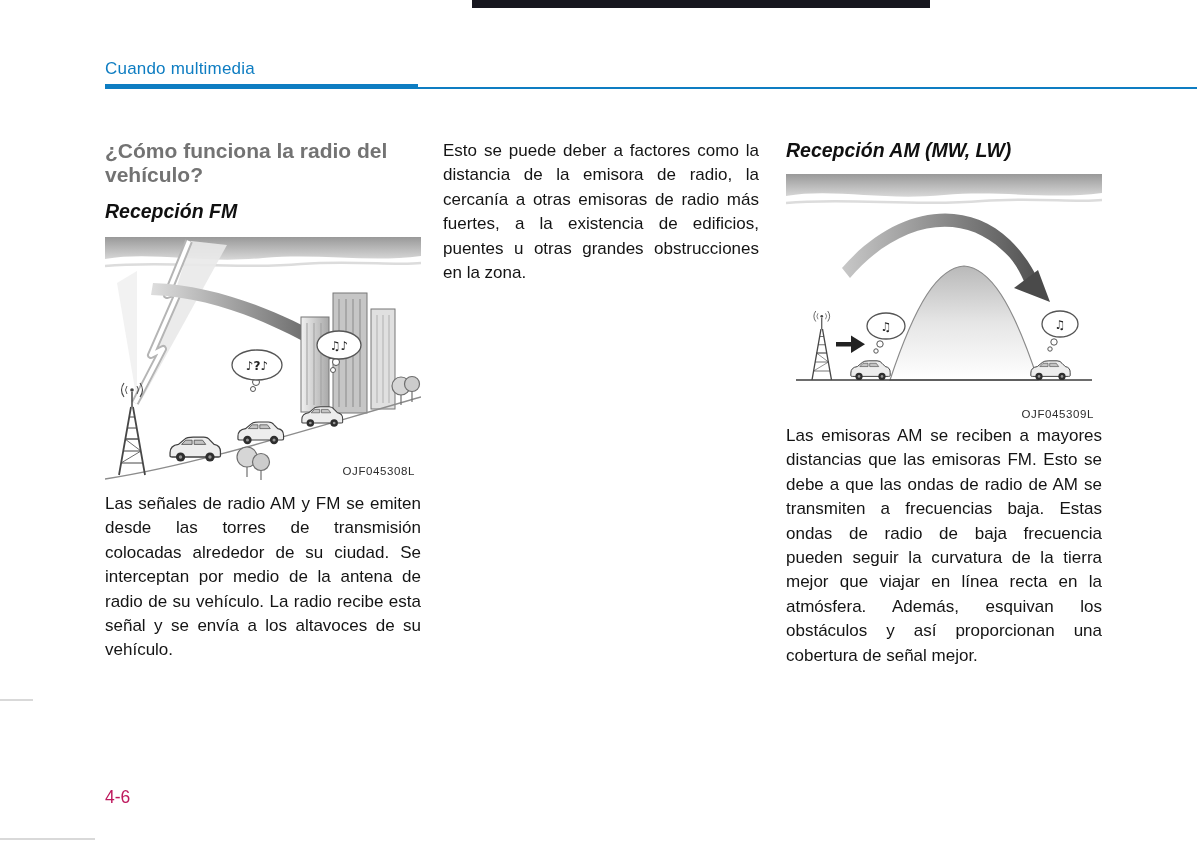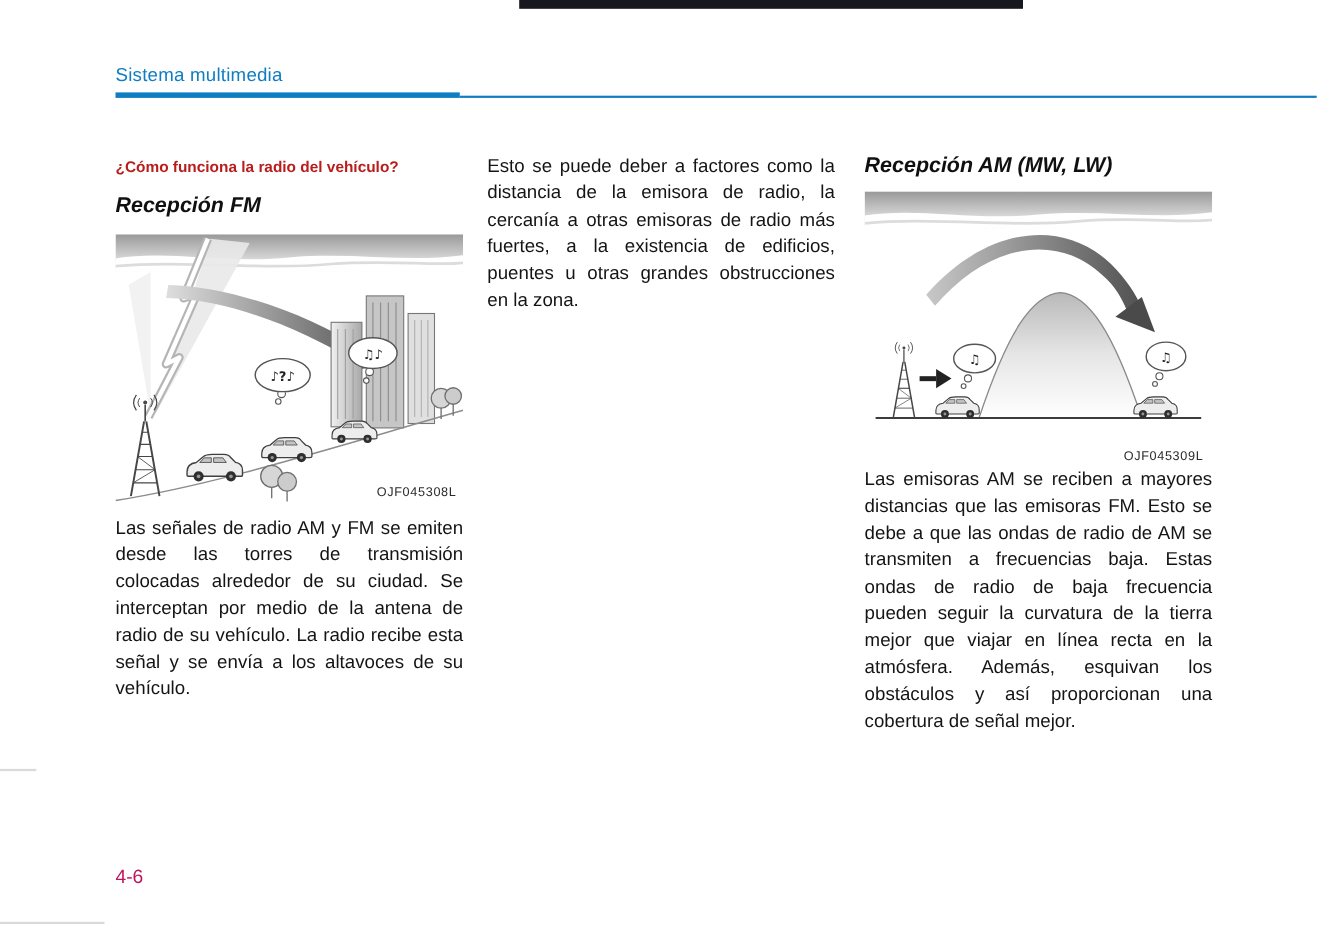--- a/index.html
+++ b/index.html
@@ -7,21 +7,21 @@
   .page {
     position:relative; width:1200px; height:861px; background:#ffffff;
     font-family:"Liberation Sans","DejaVu Sans",sans-serif; color:#141414; overflow:hidden;
   }
   .top-bar { position:absolute; left:472px; top:0; width:458px; height:8px; background:#17171f; }
   .section-title { position:absolute; left:105px; top:59px; font-size:17px; color:#0e7dc2; letter-spacing:0.2px; }
   .rule-thick { position:absolute; left:105px; top:84px; width:313px; height:5px; background:#0e7dc2; }
   .rule-thin  { position:absolute; left:418px; top:87px; width:779px; height:2px; background:#0e7dc2; }
   .col { position:absolute; top:139px; width:316px; }
   .col1 { left:105px; } .col2 { left:443px; } .col3 { left:786px; }
-  .h-blue   { font-size:14px; line-height:24px; font-weight:bold; color:#b91c1c; }
+  .h-blue   { font-size:21px; line-height:24px; font-weight:bold; color:#737373; }
   .h-italic { font-size:19.5px; font-weight:bold; font-style:italic; color:#101010; }
   .col1 .h-italic { margin-top:13px; }
   .body-text { font-size:17px; line-height:24.4px; text-align:justify; color:#141414; }
   .fig { display:block; width:316px; margin-top:14px; background:#ffffff; }
   .col1 .body-text { margin-top:10px; }
   .col2 .body-text + .body-text { margin-top:17px; }
   .col3 .fig { margin-top:12px; }
   .col3 .body-text { }
   .page-number { position:absolute; left:105px; top:787px; font-size:17.5px; color:#be185d; }
   .artifact { position:absolute; background:#d9d9d9; }
@@ -71,21 +71,21 @@
         <path d="M2,68 L22,56 L6,44 L20,44" stroke-width="0.8"></path>
         <path d="M13,12 L13,-3" stroke-width="1.5"></path>
         <circle cx="13" cy="-5" r="1.8" fill="#474747" stroke="none"></circle>
         <path d="M5,-12 Q0,-5 5,2 M21,-12 Q26,-5 21,2" stroke-width="1.1"></path>
         <path d="M8,-9 Q5,-5 8,-1 M18,-9 Q21,-5 18,-1" stroke-width="0.9"></path>
       </g>
     </defs>
   </svg>
 
   <div class="top-bar"></div>
-  <div class="section-title">Sistema multimedia</div>
+  <div class="section-title">Cuando multimedia</div>
   <div class="rule-thick"></div>
   <div class="rule-thin"></div>
 
   <div class="col col1">
     <div class="h-blue">¿Cómo funciona la radio del vehículo?</div>
     <div class="h-italic">Recepción FM</div>
 
     <svg class="fig" viewBox="0 0 316 245">
 
       <rect x="0" y="0" width="316" height="34" fill="url(#skyG)"></rect>

